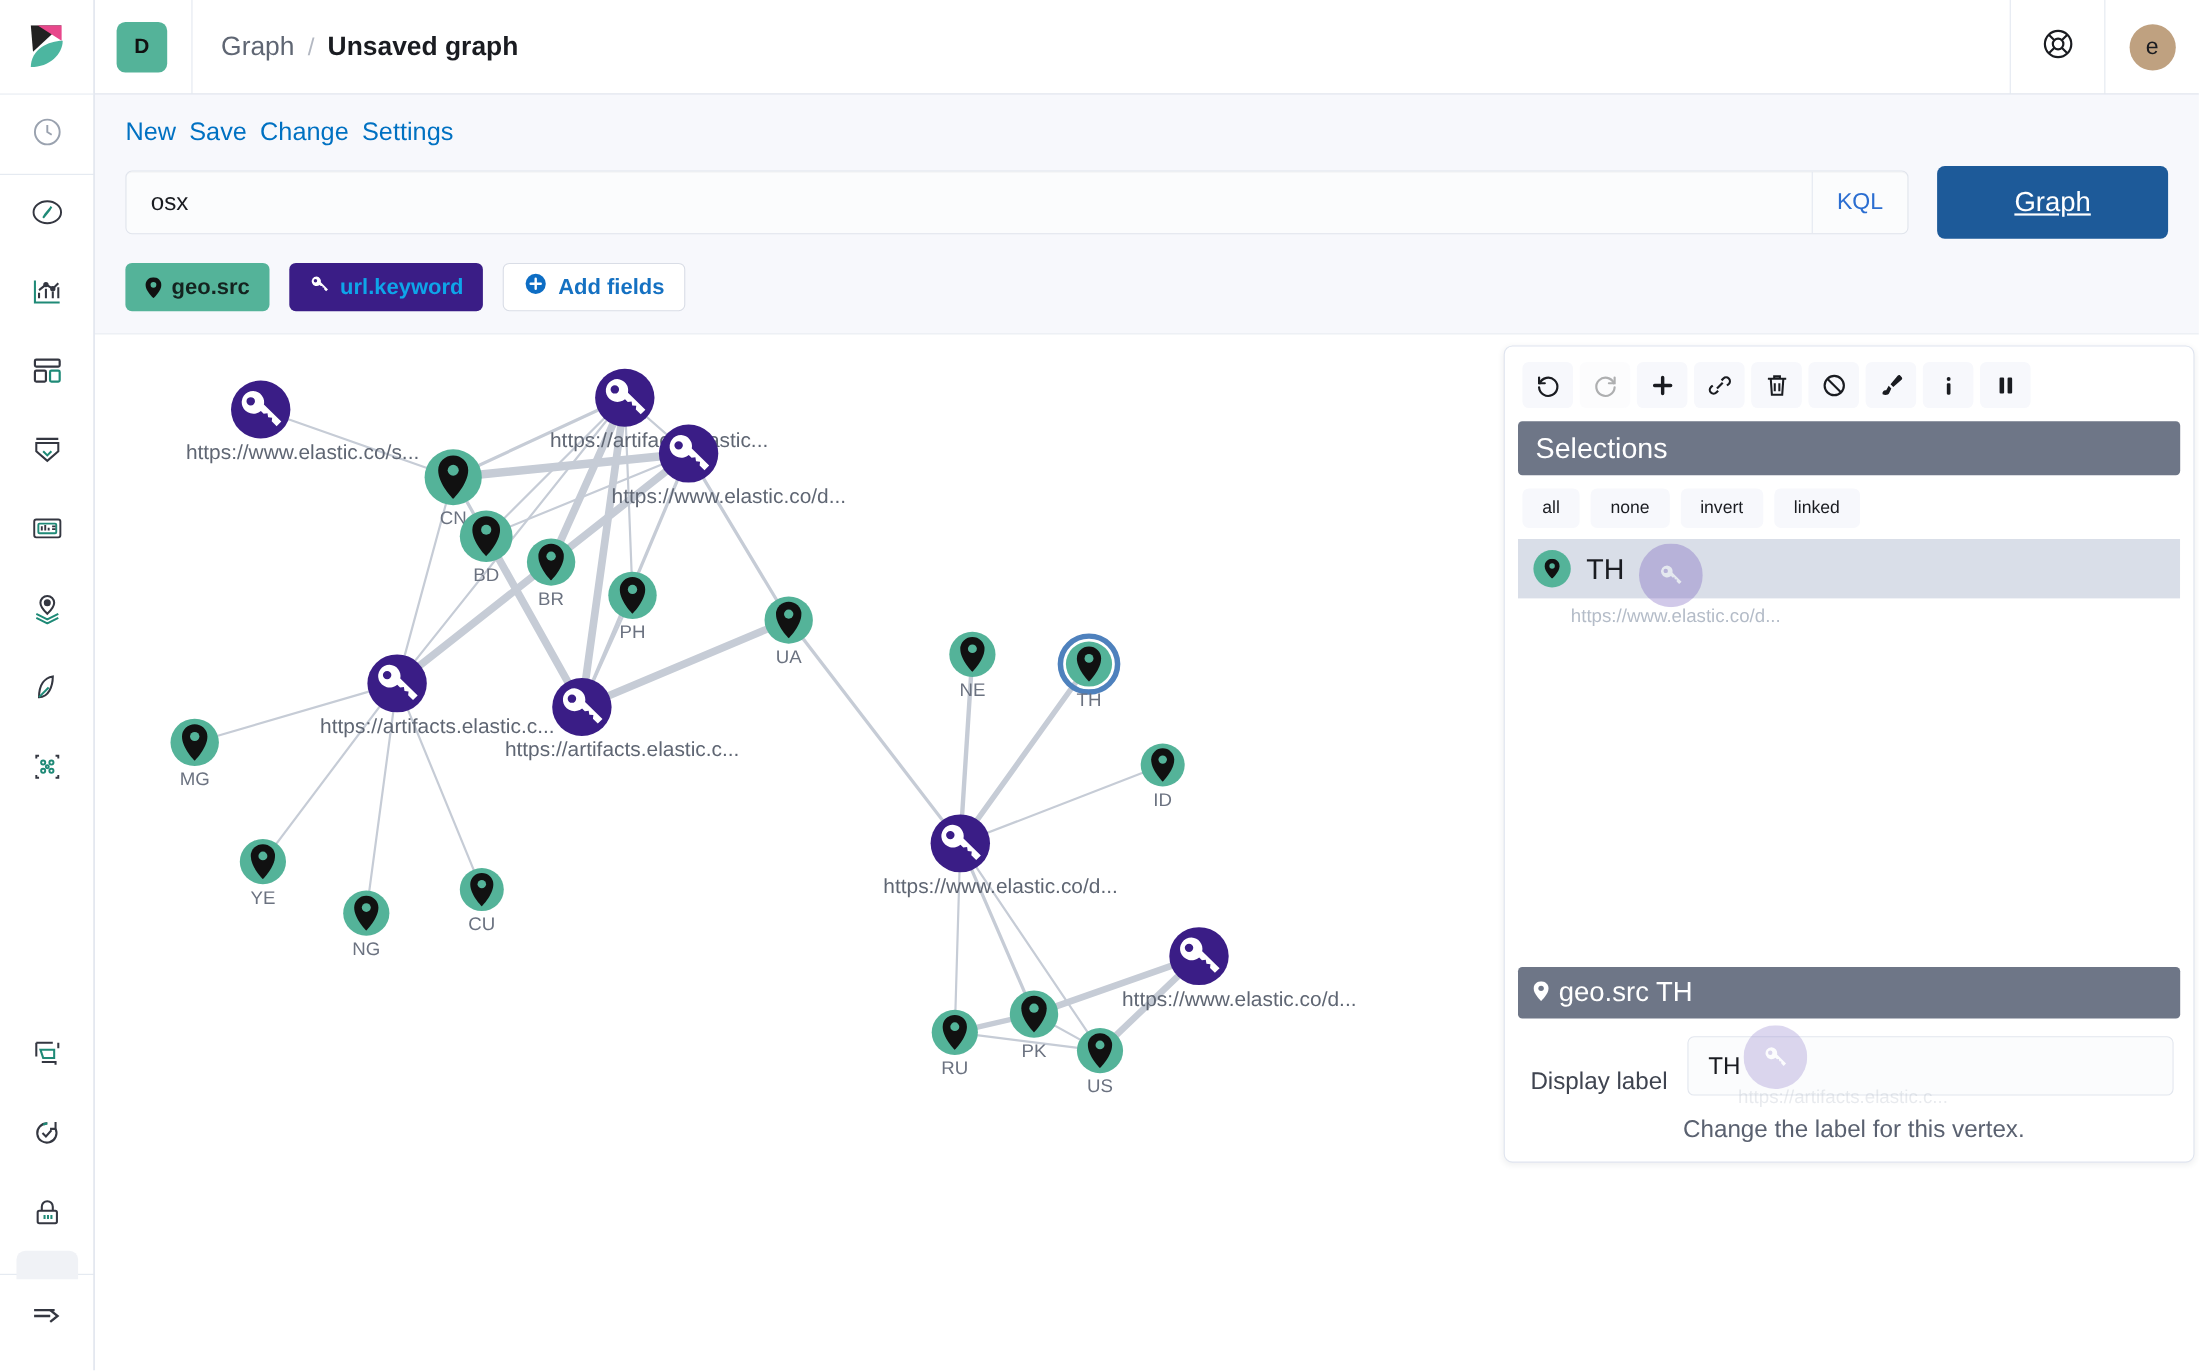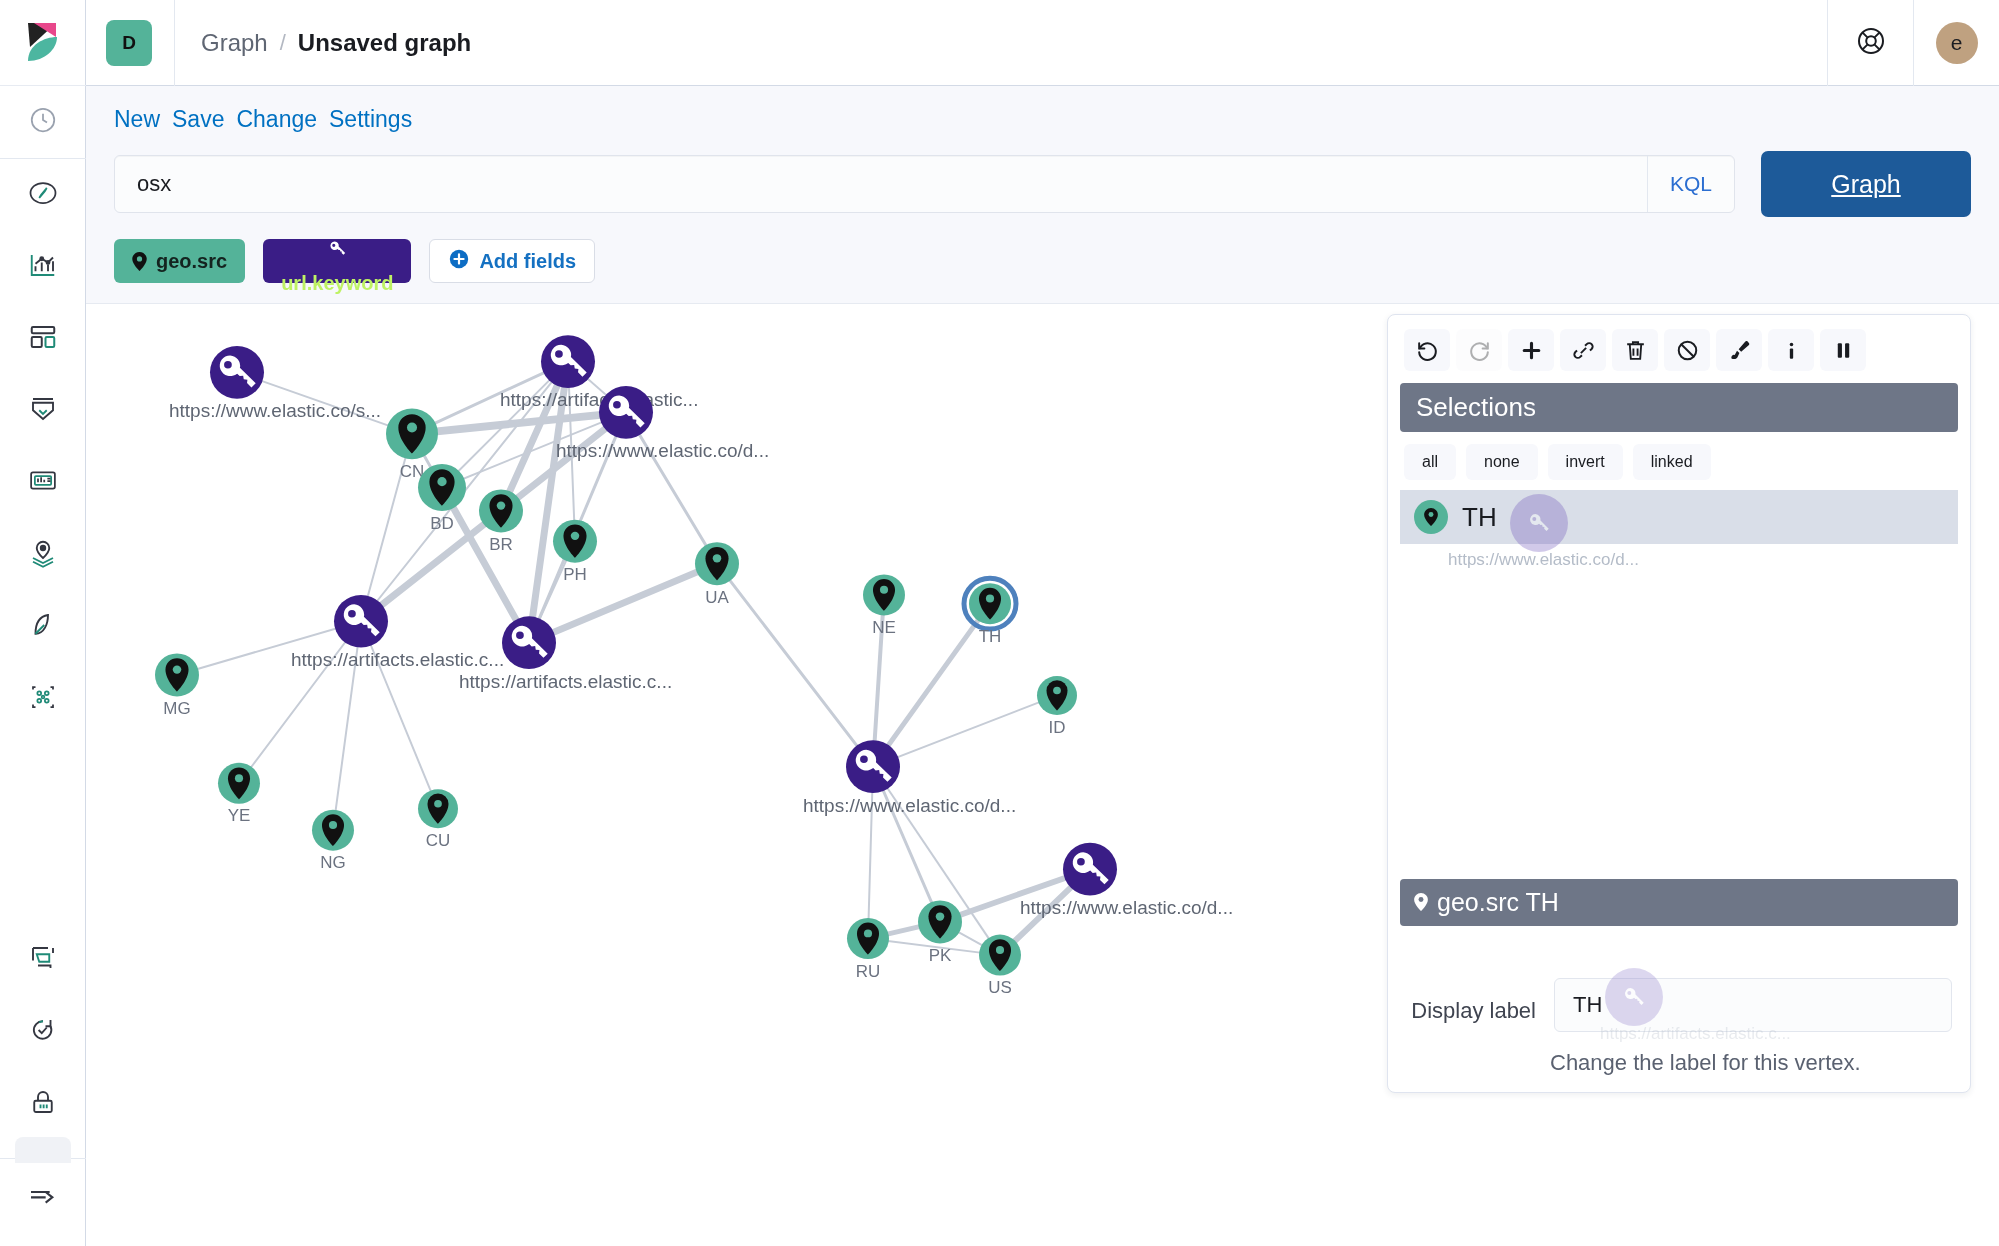--- a/index.html
+++ b/index.html
@@ -113,38 +113,38 @@
     margin-top: -4px;
   }
   .graph-btn span { text-decoration: underline; }
 
   .fieldrow { display: flex; gap: 18px; align-items: center; padding: 22px 0 20px 0; }
   .fpill {
     height: 44px; border-radius: 6px; display: flex; align-items: center; gap: 9px;
     padding: 0 18px; font-size: 20px; font-weight: 700; cursor: pointer; white-space: nowrap;
   }
   .fpill.teal { background: #54b399; color: #14231f; }
-  .fpill.purple { background: #3a1d86; color: #bef264; flex-direction: column; }
+  .fpill.purple { background: #3a1d86; color: #0ea5e9; }
   .fpill.add { background:#ffffff; border:1px solid #d9dde6; color:#1571c2; font-weight:700; }
 
   
   .canvaswrap {
     position: relative; flex: 1 1 auto; background: #ffffff;
     border-top: 1px solid #e6eaf1;
     overflow: hidden;
   }
   svg.graph { position: absolute; inset: 0; width: 100%; height: 100%; }
 
   .nlabel { font-family: "Liberation Sans", sans-serif; font-size: 17px; fill: #6b7280; }
   .ulabel { font-family: "Liberation Sans", sans-serif; font-size: 19px; fill: #5f6673; }
 
   
   .panel {
-    position: absolute; right: 28px; top: 10px;
-    width: 584px;
+    position: absolute; right: 4px; top: 10px;
+    width: 628px;
     background: #ffffff;
     border: 1px solid #dfe4ef;
     border-radius: 8px;
     box-shadow: 0 2px 6px rgba(40,50,70,0.08);
     padding: 14px 12px 16px 12px;
     z-index: 10;
   }
   .ptoolbar { display: flex; gap: 6px; margin-bottom: 12px; padding-left: 4px; }
   .tbtn {
     width: 46px; height: 42px; border-radius: 6px; background: #f7f8fc;
@@ -175,21 +175,21 @@
   .ghost {
     position: absolute; opacity: .30; pointer-events: none;
   }
   .ghost-url { font-size: 17px; color: #b4bcc8; }
 
   .vheader {
     background: #6e7687; color: #ffffff; border-radius: 4px;
     font-size: 25px; padding: 9px 14px; display: flex; align-items: center; gap: 9px;
     margin-top: 4px;
   }
-  .vbody { display: flex; align-items: center; padding: 16px 6px 4px 6px; gap: 18px; position: relative; margin-top: 36px; }
+  .vbody { display: flex; align-items: flex-end; padding: 16px 6px 4px 6px; gap: 18px; position: relative; }
   .vlabel { width: 130px; text-align: right; font-size: 22px; color: #3f4450; line-height: 1.25; padding-top: 12px; }
   .vfieldwrap { flex: 1 1 auto; }
   .vinput {
     width: 100%; height: 54px; border: 1px solid #e2e6ee; border-radius: 6px;
     background: #fbfcfd; font-size: 22px; color: #1a1c21; padding: 0 18px;
     font-family: "Liberation Sans", sans-serif; outline: none;
   }
   .vhelp { font-size: 22px; color: #5a6170; padding: 14px 4px 0 4px; }
 
   .pin-svg { display:block; }

